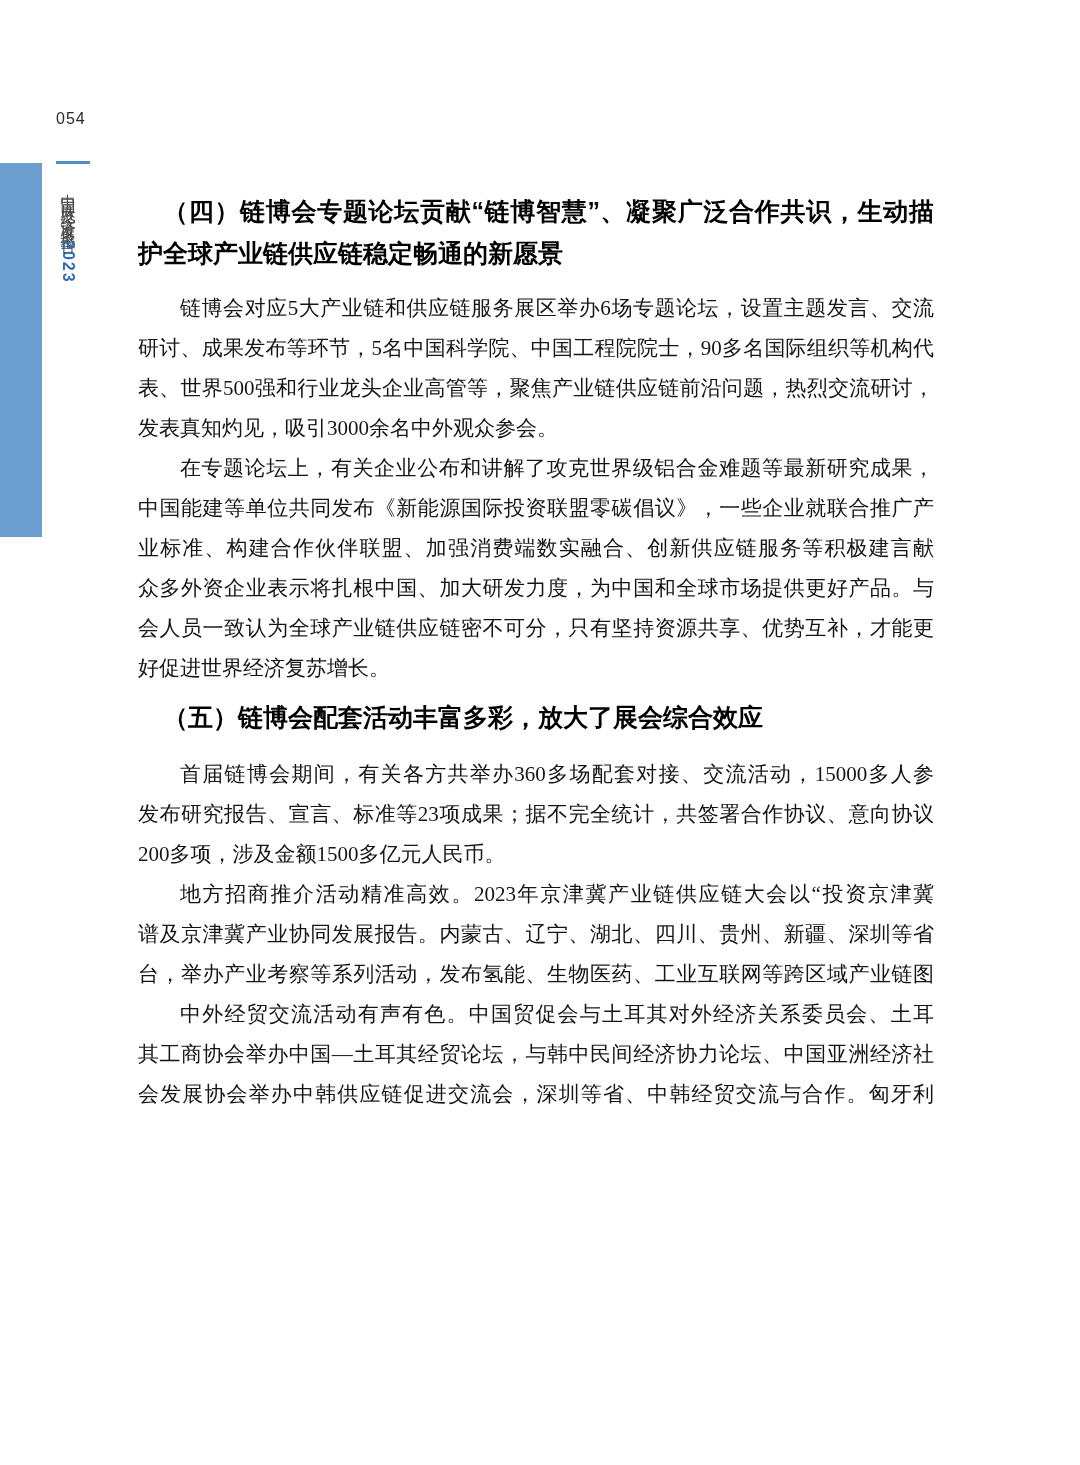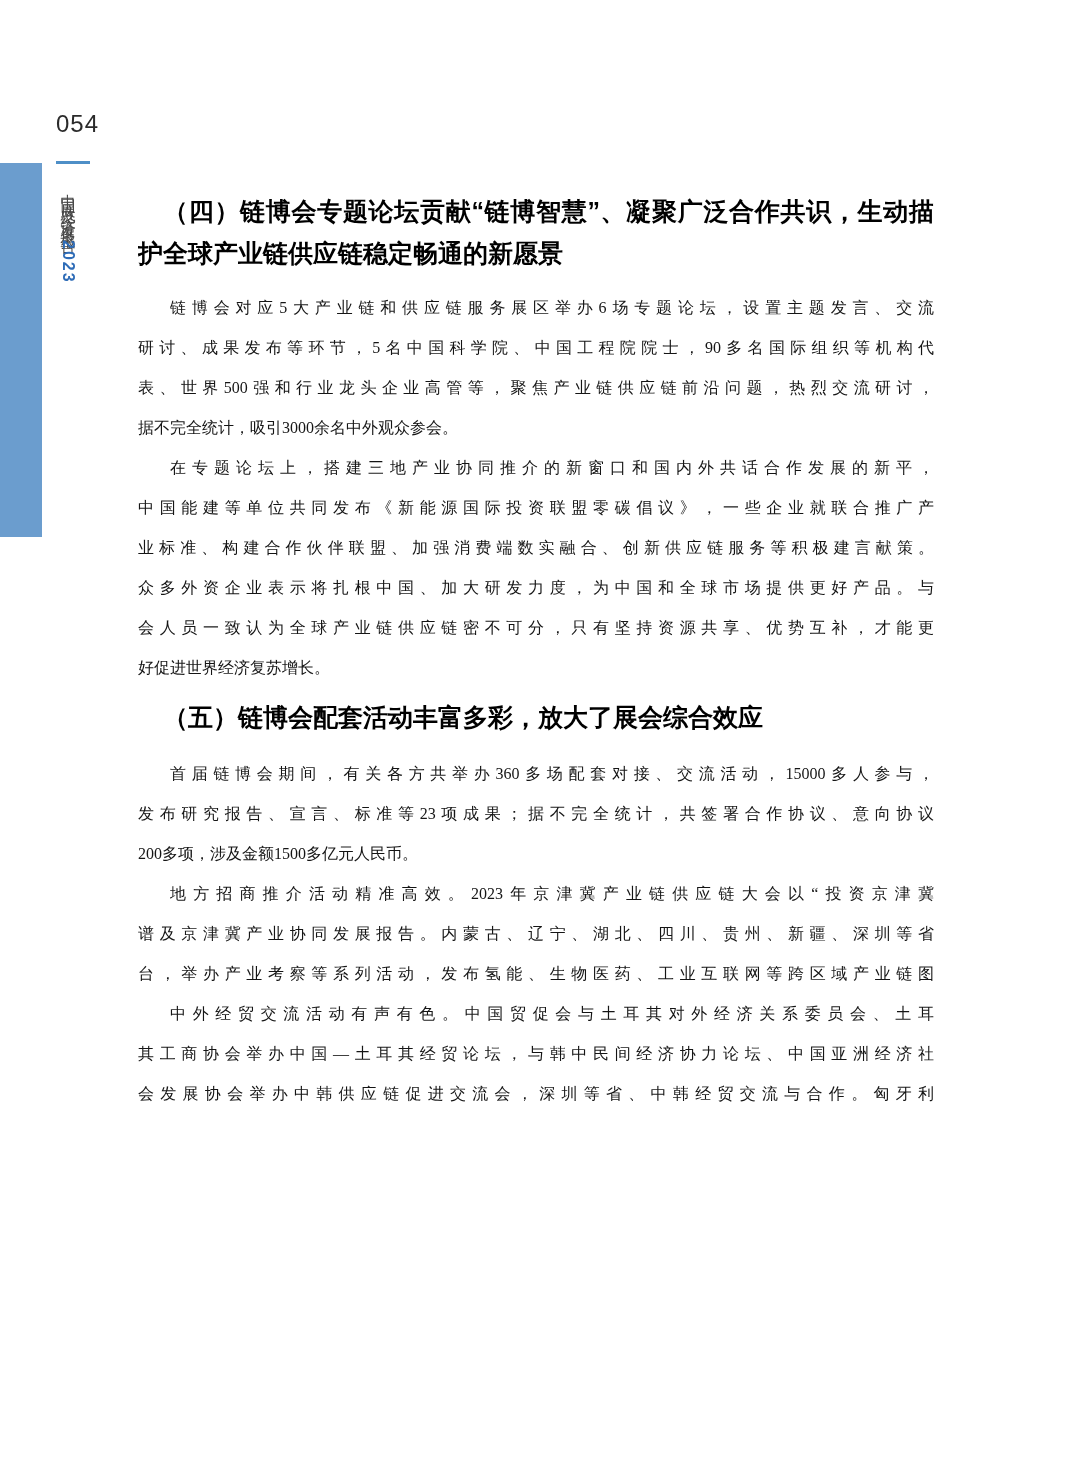--- a/index.html
+++ b/index.html
@@ -11,21 +11,21 @@
     overflow: hidden;
     font-family: "Liberation Serif", "DejaVu Serif", serif;
   }
 
   
   .page-number {
     position: absolute;
     left: 56px;
     top: 110px;
     font-family: "Liberation Sans", "DejaVu Sans", sans-serif;
-    font-size: 24px;
+    font-size: 16px;
     letter-spacing: 1px;
     color: #2b2b2b;
   }
   .pn-divider {
     position: absolute;
     left: 56px;
     top: 161px;
     width: 34px;
     height: 3px;
     background: #4e8fc7;
@@ -70,21 +70,21 @@
     font-family: "Liberation Sans", "DejaVu Sans", sans-serif;
     font-weight: bold;
     color: #000000;
     font-size: 25px;
     line-height: 42px;
   }
   .h1 { margin: 0 0 14px 0; }
   .h2 { margin: 8px 0 16px 0; }
   .heading .line { max-height: 42px; }
   .para {
-    font-size: 16px;
+    font-size: 21px;
     line-height: 40px;
     margin: 0;
   }
   .line {
     overflow: hidden;
     max-height: 40px;
   }
   .line.full {
     text-align: justify;
     text-align-last: justify;
@@ -105,26 +105,26 @@
 
   <div class="heading h1">
     <div class="line full hfirst">（四）链博会专题论坛贡献“链博智慧”、凝聚广泛合作共识，生动描绘了维</div>
     <div class="line">护全球产业链供应链稳定畅通的新愿景</div>
   </div>
 
   <div class="para">
     <div class="line full first">链博会对应5大产业链和供应链服务展区举办6场专题论坛，设置主题发言、交流</div>
     <div class="line full">研讨、成果发布等环节，5名中国科学院、中国工程院院士，90多名国际组织等机构代</div>
     <div class="line full">表、世界500强和行业龙头企业高管等，聚焦产业链供应链前沿问题，热烈交流研讨，</div>
-    <div class="line">据不完全统计，吸引3000余名中外观众参会。</div>
+    <div class="line">发表真知灼见，吸引3000余名中外观众参会。</div>
   </div>
 
 
   <div class="para">
-    <div class="line full first">在专题论坛上，搭建三地产业协同推介的新窗口和国内外共话合作发展的新平，</div>
+    <div class="line full first">在专题论坛上，有关企业公布和讲解了攻克世界级铝合金难题等最新研究成果，</div>
     <div class="line full">中国能建等单位共同发布《新能源国际投资联盟零碳倡议》，一些企业就联合推广产</div>
     <div class="line full">业标准、构建合作伙伴联盟、加强消费端数实融合、创新供应链服务等积极建言献策。</div>
     <div class="line full">众多外资企业表示将扎根中国、加大研发力度，为中国和全球市场提供更好产品。与</div>
     <div class="line full">会人员一致认为全球产业链供应链密不可分，只有坚持资源共享、优势互补，才能更</div>
     <div class="line">好促进世界经济复苏增长。</div>
   </div>
 
   <div class="heading h2">
     <div class="line hfirst">（五）链博会配套活动丰富多彩，放大了展会综合效应</div>
   </div>

